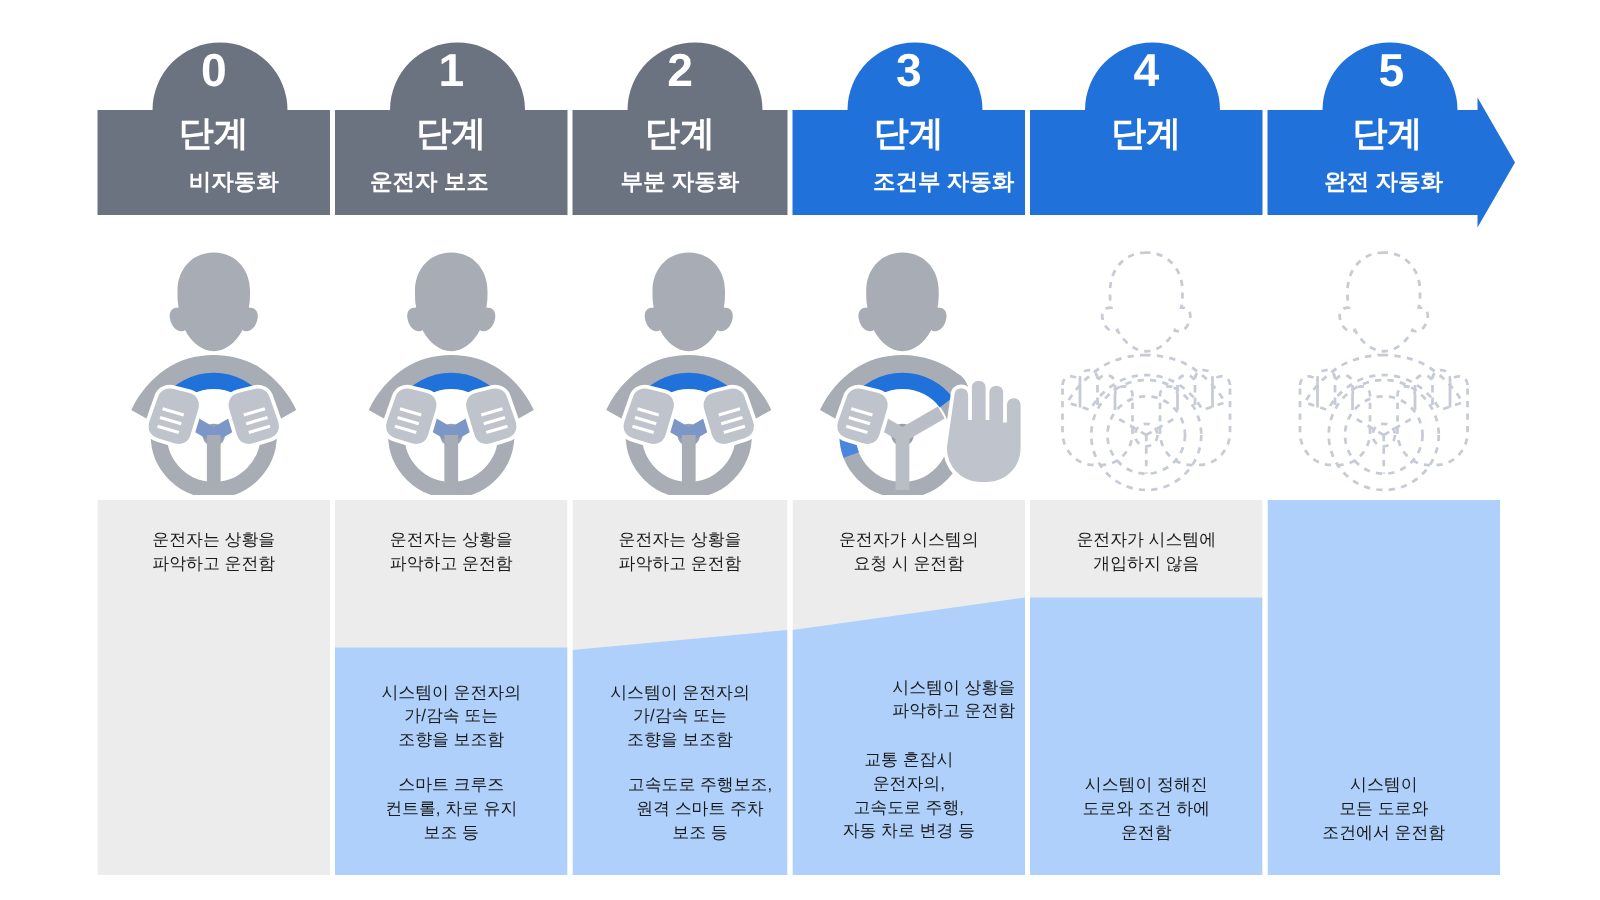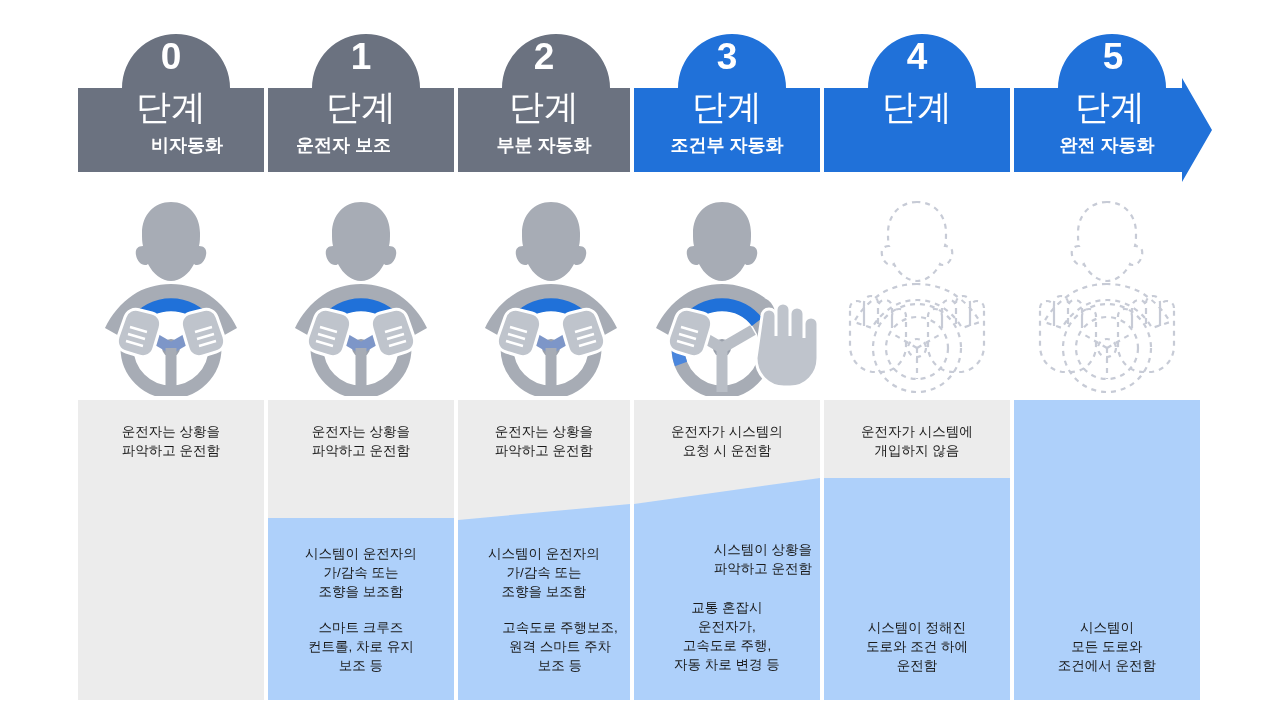--- a/index.html
+++ b/index.html
@@ -11,21 +11,21 @@
     overflow:hidden;
     position:relative;
   }
   #stage{position:absolute;left:0;top:0;width:1280px;height:720px;}
 
   
   .banner{position:absolute;left:0;top:0;width:1280px;height:195px;}
   .banner svg{display:block;}
   .hdr-label{position:absolute;text-align:center;color:#ffffff;pointer-events:none;}
   .hdr-num{font-size:37px;font-weight:bold;line-height:38px;}
-  .hdr-stage{font-size:35px;font-weight:normal;line-height:30px;}
+  .hdr-stage{font-size:28px;font-weight:bold;line-height:30px;}
   .hdr-name{font-size:18px;font-weight:bold;line-height:22px;}
   .driver{position:absolute;top:196px;width:186px;height:200px;}
   .driver svg{display:block;margin:0 auto;}
 
   
   .panels{position:absolute;left:0;top:400px;width:1044px;height:306px;}
   .panel{position:absolute;top:0;height:300px;}
   .panel .bg{position:absolute;left:0;top:0;width:100%;height:100%;}
   .ptext{position:absolute;left:0;width:100%;text-align:center;color:#1a1a1a;
          font-size:13.5px;line-height:19px;white-space:pre-line;}
@@ -71,21 +71,21 @@
     <div class="hdr-label hdr-num" style="left:268px; top:38px;  width:186px;">1</div>
     <div class="hdr-label hdr-stage" style="left:268px; top:92px;  width:186px;">단계</div>
     <div class="hdr-label hdr-name" style="left:268px; top:134px; width:151px;">운전자 보조</div>
 
     <div class="hdr-label hdr-num" style="left:458px; top:38px;  width:172px;">2</div>
     <div class="hdr-label hdr-stage" style="left:458px; top:92px;  width:172px;">단계</div>
     <div class="hdr-label hdr-name" style="left:458px; top:134px; width:172px;">부분 자동화</div>
 
     <div class="hdr-label hdr-num" style="left:634px; top:38px;  width:186px;">3</div>
     <div class="hdr-label hdr-stage" style="left:634px; top:92px;  width:186px;">단계</div>
-    <div class="hdr-label hdr-name" style="left:634px; top:134px; width:186px;">조건부 자동화</div>
+    <div class="hdr-label hdr-name" style="left:634px; top:134px; width:186px;padding-left:28px;">조건부 자동화</div>
 
     <div class="hdr-label hdr-num" style="left:824px; top:38px;  width:186px;">4</div>
     <div class="hdr-label hdr-stage" style="left:824px; top:92px;  width:186px;">단계</div>
 
     <div class="hdr-label hdr-num" style="left:1014px;top:38px;  width:198px;">5</div>
     <div class="hdr-label hdr-stage" style="left:1014px;top:92px;  width:192px;">단계</div>
     <div class="hdr-label hdr-name" style="left:1014px;top:134px; width:186px;">완전 자동화</div>
   </div>
 
   <div class="driver" style="left:78px;">
@@ -276,21 +276,21 @@
     <div class="panel" style="left:634px;width:186px;">
       <svg class="bg" viewBox="0 0 186 300" preserveAspectRatio="none" xmlns="http://www.w3.org/2000/svg">
         <rect x="0" y="0" width="186" height="300" fill="#ececec"></rect>
         <path d="M0,104 L186,78 L186,300 L0,300 Z" fill="#aed0fa"></path>
       </svg>
       <div class="ptext top">운전자가 시스템의
 요청 시 운전함</div>
       <div class="ptext" style="top:140px;margin-left:36px;">시스템이 상황을
 파악하고 운전함</div>
       <div class="ptext" style="top:198px;">교통 혼잡시
-운전자가,
+운전자의,
 고속도로 주행,
 자동 차로 변경 등</div>
     </div>
 
     <div class="panel" style="left:824px;width:186px;">
       <svg class="bg" viewBox="0 0 186 300" preserveAspectRatio="none" xmlns="http://www.w3.org/2000/svg">
         <rect x="0" y="0" width="186" height="300" fill="#ececec"></rect>
         <path d="M0,78 L186,78 L186,300 L0,300 Z" fill="#aed0fa"></path>
       </svg>
       <div class="ptext top">운전자가 시스템에

